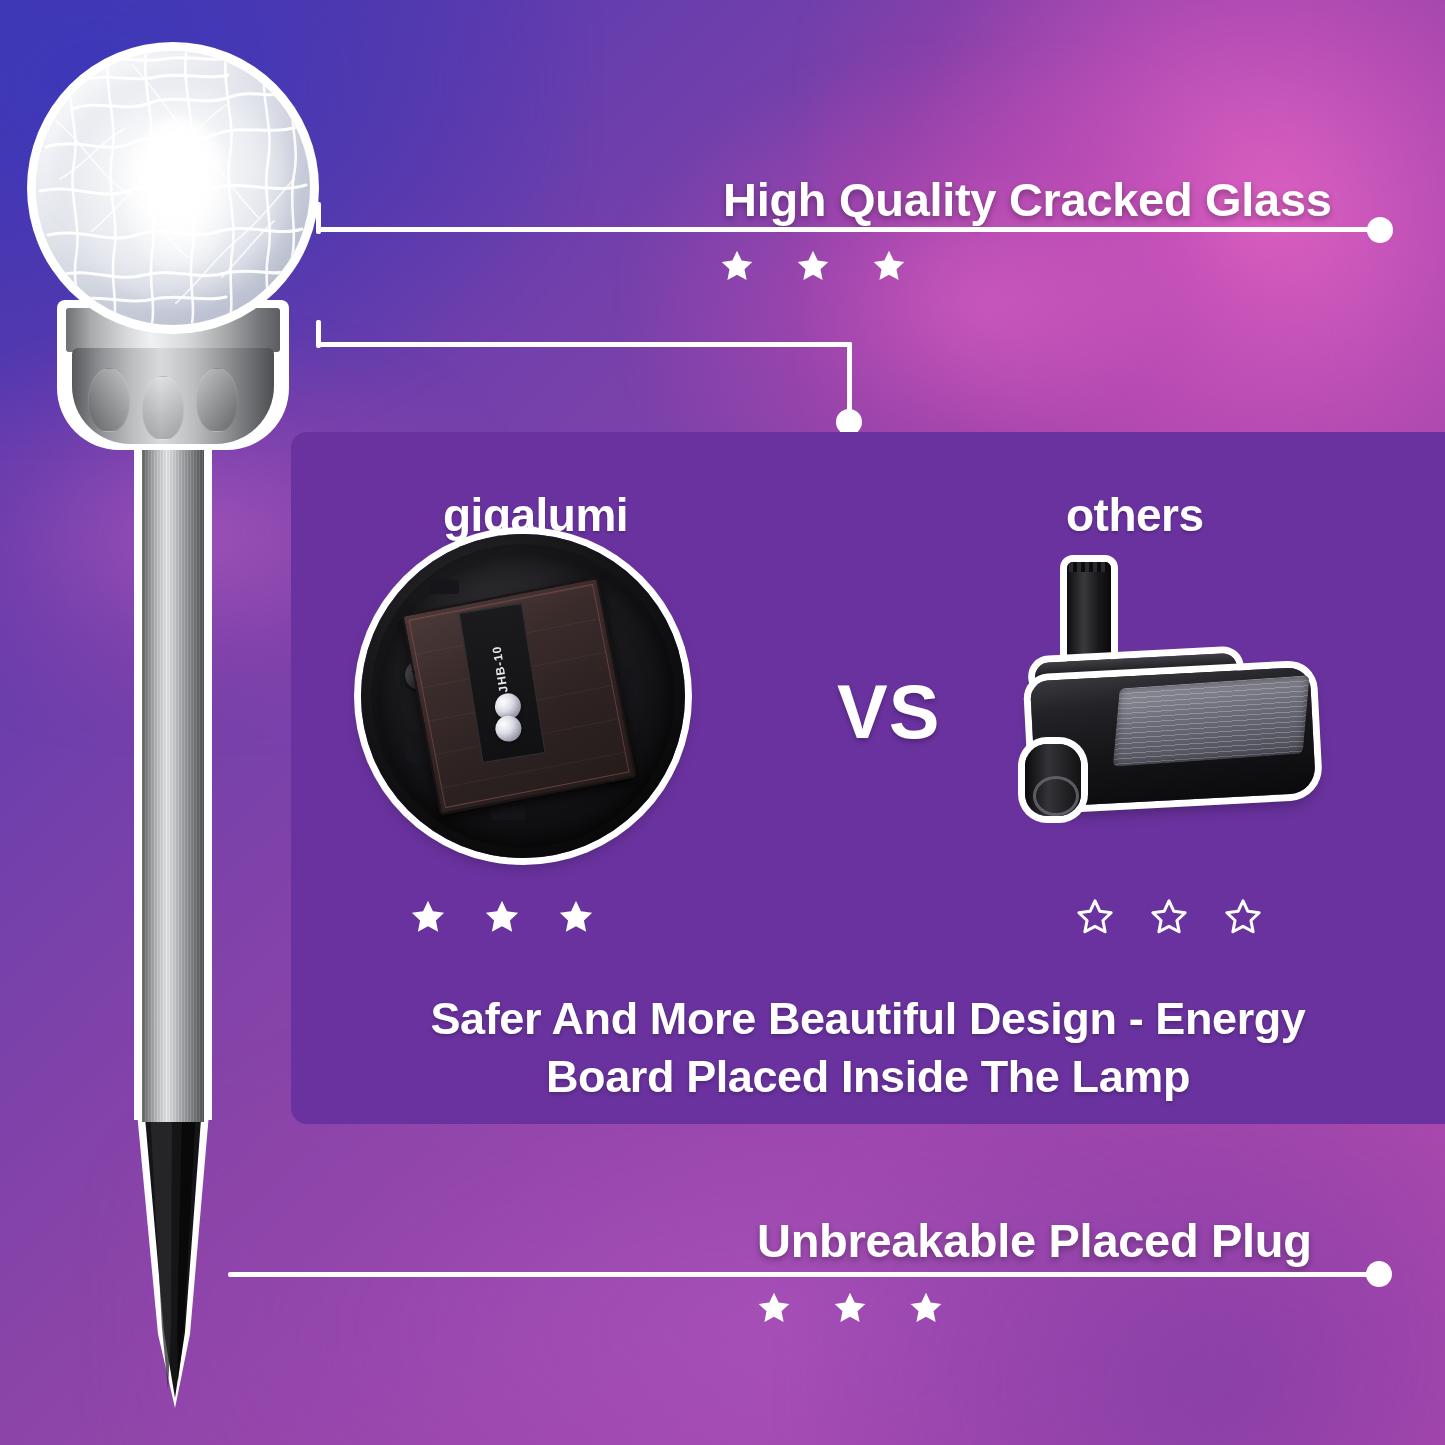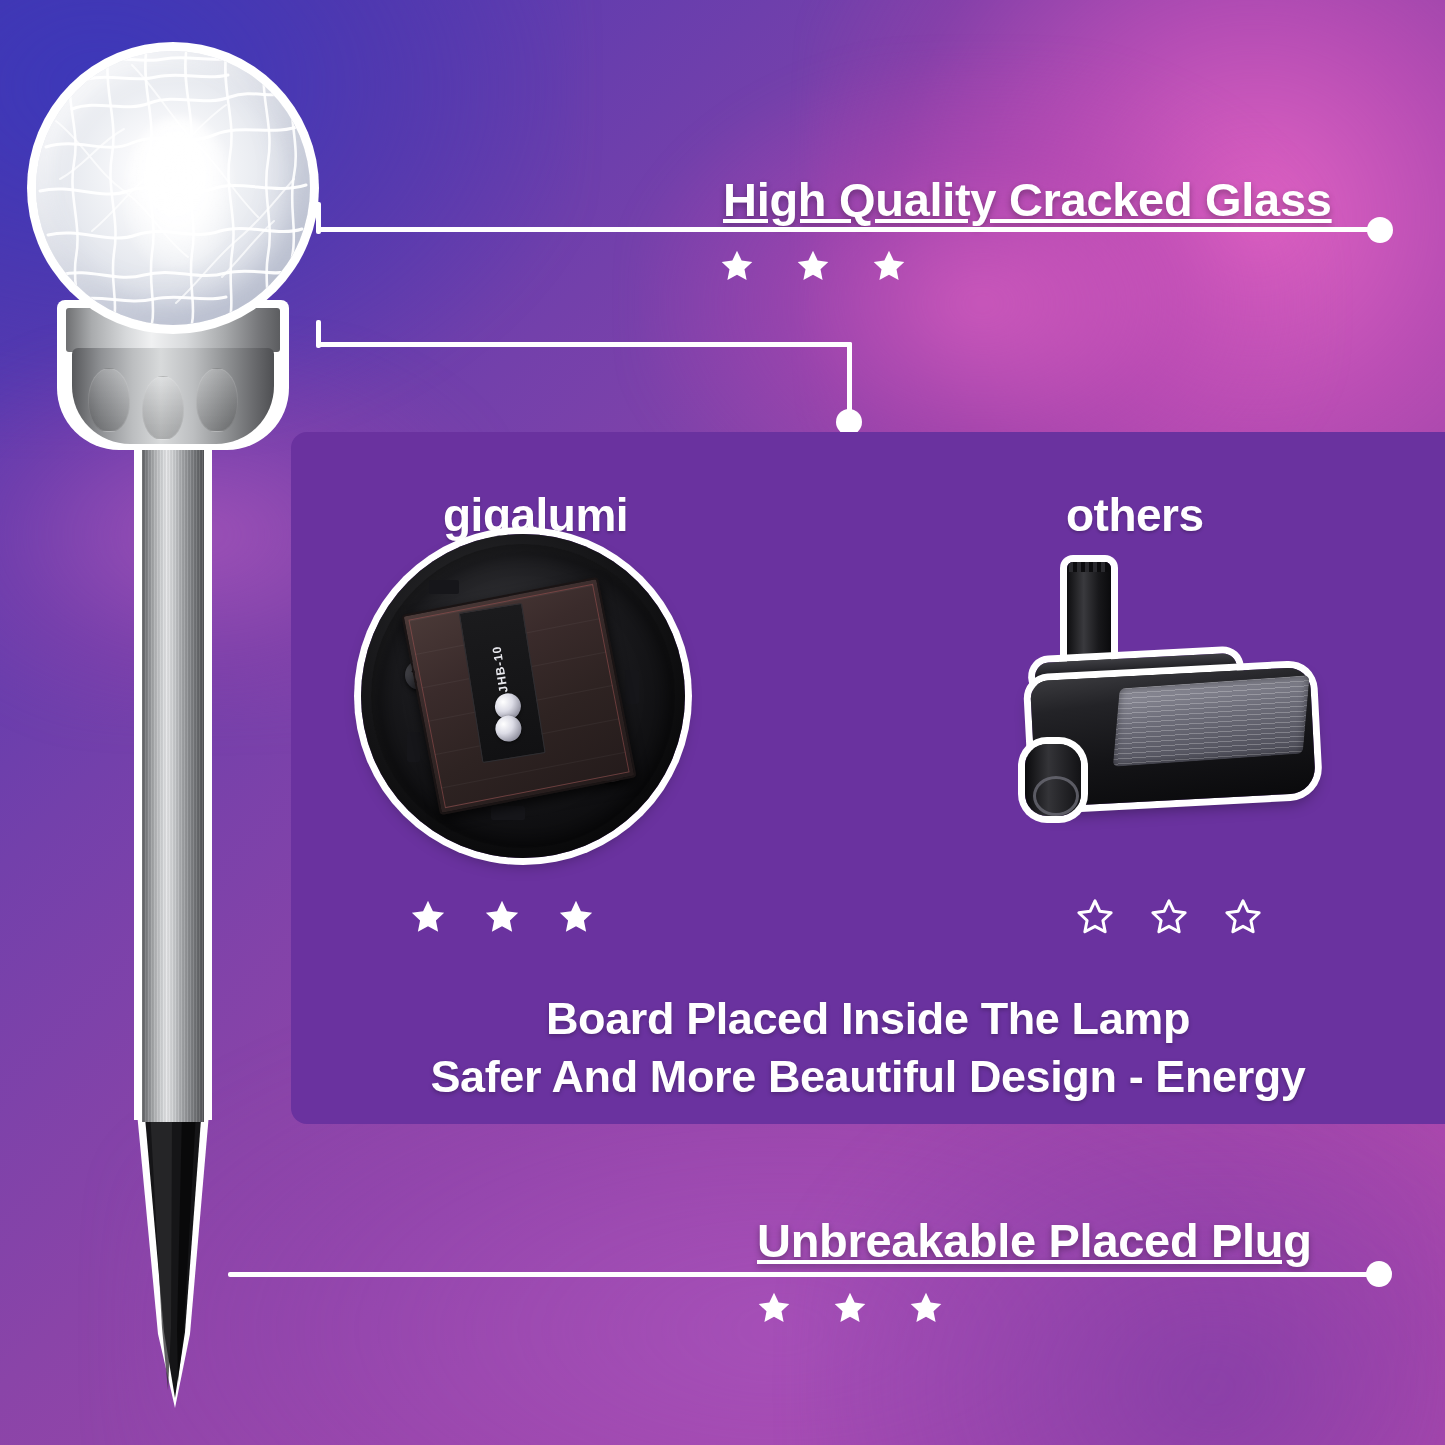--- a/index.html
+++ b/index.html
@@ -396,21 +396,20 @@
   .callout { position: absolute; }
   .callout-title {
     position: absolute;
     color: #ffffff;
     font-size: 47px;
     font-weight: bold;
     white-space: nowrap;
     letter-spacing: -0.3px;
     text-shadow: 0 3px 6px rgba(0,0,0,0.3);
     font-family: "Liberation Sans", sans-serif;
-    text-decoration: underline;
   }
   .callout-line {
     position: absolute;
     height: 5px;
     background: #ffffff;
     border-radius: 2px;
   }
   .callout-dot {
     position: absolute;
     width: 26px;
@@ -588,20 +587,21 @@
     <div class="callout-dot" style="left:836px; top:409px;"></div>
   </div>
 
   <div class="compare-panel">
 
     <div class="panel-head">
       <div class="brand-label brand-left">gigalumi</div>
       <div class="brand-label brand-right">others</div>
     </div>
 
+    <div class="vs-label">VS</div>
 
     <div class="giga-photo">
       <div class="giga-inner-ring"></div>
       <div class="clip clip1"></div>
       <div class="clip clip2"></div>
       <div class="clip clip3"></div>
       <div class="clip clip4"></div>
       <div class="wire"></div>
       <div class="wire2"></div>
       <div class="screw screw-a"></div>
@@ -657,22 +657,22 @@
           </svg>
       </span>
       <span class="star">
         <svg viewBox="0 0 24 24">
             <path fill="none" stroke="#ffffff" stroke-width="1.9" stroke-linejoin="round" d="M12 1.8l3.1 6.6 7.1.9-5.2 4.9 1.4 7.1L12 17.9 5.6 21.3 7 14.2 1.8 9.3l7.1-.9z"></path>
           </svg>
       </span>
     </div>
 
     <div class="panel-caption">
+      <div>Safer And More Beautiful Design - Energy</div>
       <div>Board Placed Inside The Lamp</div>
-      <div>Safer And More Beautiful Design - Energy</div>
     </div>
   </div>
 
   <div class="lamp">
 
     <div class="plug-outline">
       <svg width="86" height="310" viewBox="0 0 86 310">
         <path d="M6 0 H80 L60 232 L45 306 L28 232 Z" fill="#ffffff"></path>
         <path d="M14 4 H72 L55 230 L45 296 L34 230 Z" fill="#151517"></path>
         <path d="M20 8 H42 L41 226 L38 288 L32 226 Z" fill="#2b2b2d" opacity="0.75"></path>

